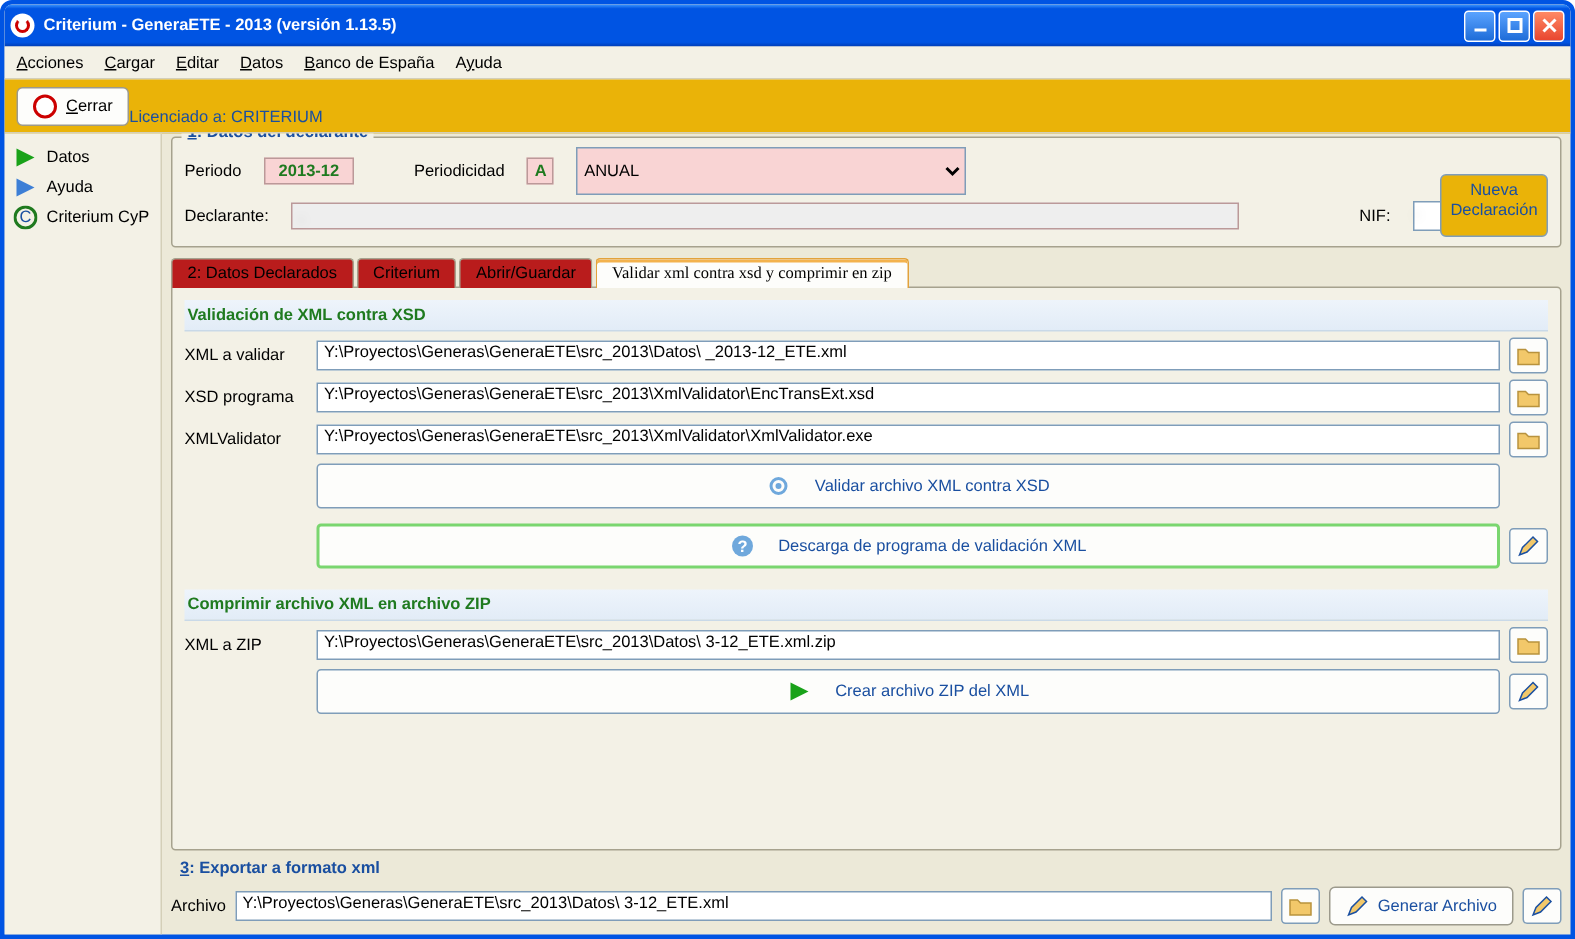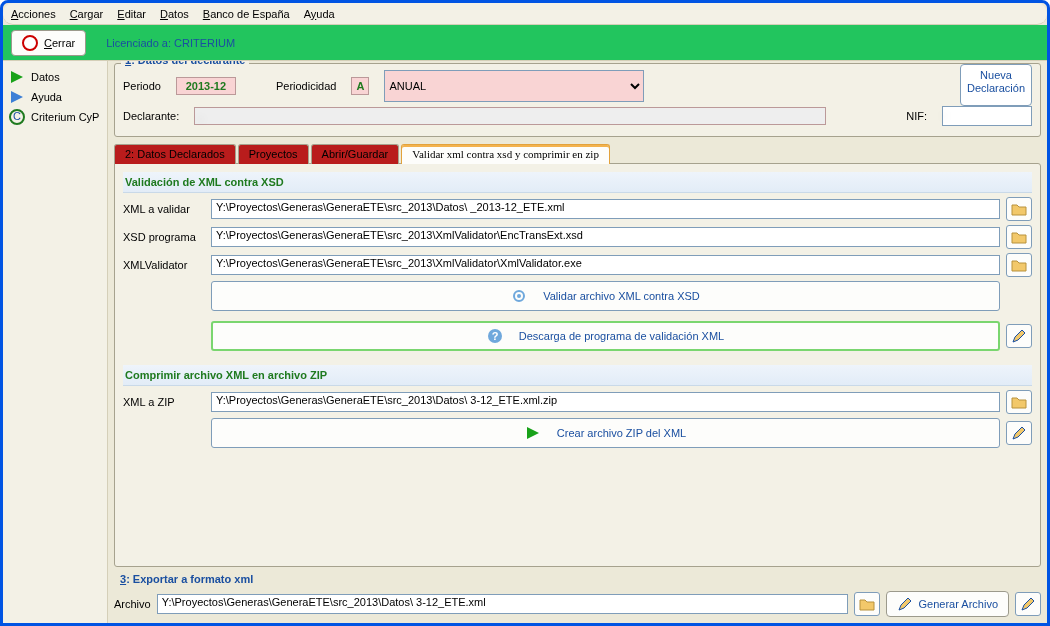--- a/index.html
+++ b/index.html
@@ -7,39 +7,39 @@
   .window { width: 1050px; height: 626px; margin: 0; background: #ece9d8; border: 3px solid #0054e3; border-radius: 8px 8px 0 0; overflow: hidden; display: flex; flex-direction: column; }
   .titlebar { height: 28px; background: linear-gradient(to bottom, #3a95ff 0%, #0054e3 10%, #0054e3 90%, #003db5 100%); display: flex; align-items: center; padding: 0 4px; color: #fff; font-weight: bold; font-size: 12px; }
   .titlebar .app-icon { width: 16px; height: 16px; background: #fff; border-radius: 50%; margin-right: 6px; position: relative; }
   .titlebar .app-icon::after { content:""; position:absolute; inset:3px; border:2px solid #c00; border-radius:50%; border-top-color:transparent; }
   .titlebar .title-text { flex: 1; }
   .win-buttons { display: flex; gap: 2px; }
   .win-btn { width: 21px; height: 21px; border: 1px solid #fff; border-radius: 3px; display:flex; align-items:center; justify-content:center; cursor:pointer; }
   .win-btn.min, .win-btn.max { background: linear-gradient(#5aa3ff,#1e6cd8); }
   .win-btn.close { background: linear-gradient(#ff8a65,#e8452f); }
   .win-btn svg { width: 12px; height: 12px; }
-  .menubar { height: 22px; background: #f3f1e6; display:flex; align-items:center; gap: 14px; padding: 0 8px; border-bottom:1px solid #d4cfb8;border-radius:10px; }
+  .menubar { height: 22px; background: #f3f1e6; display:flex; align-items:center; gap: 14px; padding: 0 8px; border-bottom:1px solid #d4cfb8; }
   .menubar span { cursor: default; }
   .menubar span u { text-decoration: underline; }
-  .toolbar-row { height: 36px; display:flex; align-items:center; padding: 4px 8px; gap: 20px; background:#22c55e; border-bottom:1px solid #d4cfb8;}
+  .toolbar-row { height: 36px; display:flex; align-items:flex-end; padding: 4px 8px; background:#eab308; border-bottom:1px solid #d4cfb8;}
   .btn { display:inline-flex; align-items:center; gap:6px; padding: 4px 10px; background:#fdfdfb; border:1px solid #9c9a8c; border-radius:4px; cursor:pointer; }
   .btn .ic { width:16px; height:16px; border-radius:50%; background:#fff; border:2px solid #c00; position:relative;}
   .layout { flex:1; display:flex; overflow:hidden; }
   .sidebar { width:105px; background:#f3f1e6; padding:6px 4px; border-right:1px solid #d4cfb8;}
   .side-item { display:flex; align-items:center; gap:6px; padding:2px 2px; cursor:pointer;}
   .main { flex:1; display:flex; flex-direction:column; overflow:hidden;}
   .section-label { color:#1a4fa0; font-weight:bold; padding:4px 6px;}
   .section-label u { text-decoration: underline; }
   .decl-box { border:1px solid #a6a28e; border-radius:3px; margin:2px 6px 2px 6px; padding:6px 8px; background:#f3f1e6; position:relative;}
   .decl-row { display:flex; align-items:center; gap:15px; margin-bottom:4px;}
   .lbl { }
   .pink { background:#f9d4d4; border:1px solid #b99; padding:2px 4px; color:#1f7a1f; font-weight:bold; min-width:60px; display:inline-block; text-align:center;}
   .pink-input { background:#f9d4d4; border:1px solid #b99; padding:2px 4px; flex:1; }
   .select { background:#f9d4d4; border:1px solid #7f9db9; height:32px; }
-  .nueva-btn { position:absolute; right:8px; top:0; width:72px; height:42px; border:1px solid #7f9db9; border-radius:4px; background:#ffffff; text-align:center; color:#1a4fa0; padding-top:4px; line-height:13px; cursor:pointer;}
+  .nueva-btn { position:absolute; right:8px; top:24px; width:72px; height:42px; border:1px solid #7f9db9; border-radius:4px; background:#eab308; text-align:center; color:#1a4fa0; padding-top:4px; line-height:13px; cursor:pointer;}
   .tabs { display:flex; margin:4px 6px 0 6px; }
   .tab { padding:3px 10px 4px 10px; border:1px solid #a6a28e; border-bottom:none; background:#b91c1c; border-radius:3px 3px 0 0; margin-right:2px; cursor:pointer; position:relative; top:1px;}
   .tab.active { background:#fdfdfb; z-index:2; border-color:#e2a23c; box-shadow: inset 0 2px 0 #f3b24d; font-family: Liberation Serif, serif;}
   .tab-panel { flex:1; margin:0 6px 2px 6px; border:1px solid #a6a28e; background:#f3f1e6; padding:8px; overflow:auto; border-radius:0 3px 3px 3px;}
   .group-title { color:#1f7a1f; font-weight:bold; padding:4px 2px; margin-bottom:4px; background:linear-gradient(#eef4fb,#e2ecf7); border-bottom:1px solid #c9d9e8;}
   .field-row { display:flex; align-items:center; gap:6px; margin:4px 0;}
   .field-row .flabel { width:82px;}
   .text-input { flex:1; background:#fff; border:1px solid #7f9db9; height:20px; padding:1px 4px; overflow:hidden; white-space:nowrap; text-overflow:ellipsis;}
   .folder-btn, .edit-btn { width:26px; height:24px; border:1px solid #7f9db9; border-radius:3px; background:#fdfdfb; display:flex; align-items:center; justify-content:center; cursor:pointer;}
   .big-btn { flex:1; height:30px; border:1px solid #7f9db9; border-radius:3px; background:#fdfdfb; display:flex; align-items:center; justify-content:center; gap:16px; color:#1a4fa0; cursor:pointer; }
@@ -48,20 +48,41 @@
   .blurred { color: transparent; text-shadow: 0 0 6px rgba(0,0,0,0.5); user-select:none; background:#eee;}
   .link-blue { color:#1a4fa0; }
   .nif-box { background:#fff; border:1px solid #7f9db9; width:90px; height:20px;}
   svg { display:block; }
 </style>
 </head>
 <body>
 
 <div class="window">
 
+  <div class="titlebar">
+    <div class="app-icon"></div>
+    <div class="title-text">Criterium - GeneraETE - 2013 (versión 1.13.5)</div>
+    <div class="win-buttons">
+      <div class="win-btn min">
+        <svg viewBox="0 0 12 12">
+            <rect x="2" y="8" width="8" height="2" fill="#fff"></rect>
+          </svg>
+      </div>
+      <div class="win-btn max">
+        <svg viewBox="0 0 12 12">
+            <rect x="2" y="2" width="8" height="8" fill="none" stroke="#fff" stroke-width="2"></rect>
+          </svg>
+      </div>
+      <div class="win-btn close">
+        <svg viewBox="0 0 12 12">
+            <path d="M2 2 L10 10 M10 2 L2 10" stroke="#fff" stroke-width="2"></path>
+          </svg>
+      </div>
+    </div>
+  </div>
 
   <div class="menubar">
     <span><u>A</u>cciones</span>
     <span><u>C</u>argar</span>
     <span><u>E</u>ditar</span>
     <span><u>D</u>atos</span>
     <span><u>B</u>anco de España</span>
     <span>A<u>y</u>uda</span>
   </div>
 
@@ -119,21 +140,21 @@
           <span class="lbl">Declarante:</span>
           <span class="pink-input blurred" style="width:400px">.</span>
           <span style="width:50px"></span>
           <span class="lbl">NIF:</span>
           <span class="nif-box blurred">.</span>
         </div>
       </div>
 
       <div class="tabs">
         <div class="tab">2: Datos Declarados</div>
-        <div class="tab">Proyectos</div>
+        <div class="tab">Criterium</div>
         <div class="tab">Abrir/Guardar</div>
         <div class="tab active">Validar xml contra xsd y comprimir en zip</div>
       </div>
 
       <div class="tab-panel">
 
         <div class="group-title">Validación de XML contra XSD</div>
 
         <div class="field-row">
           <span class="flabel">XML a validar</span>

